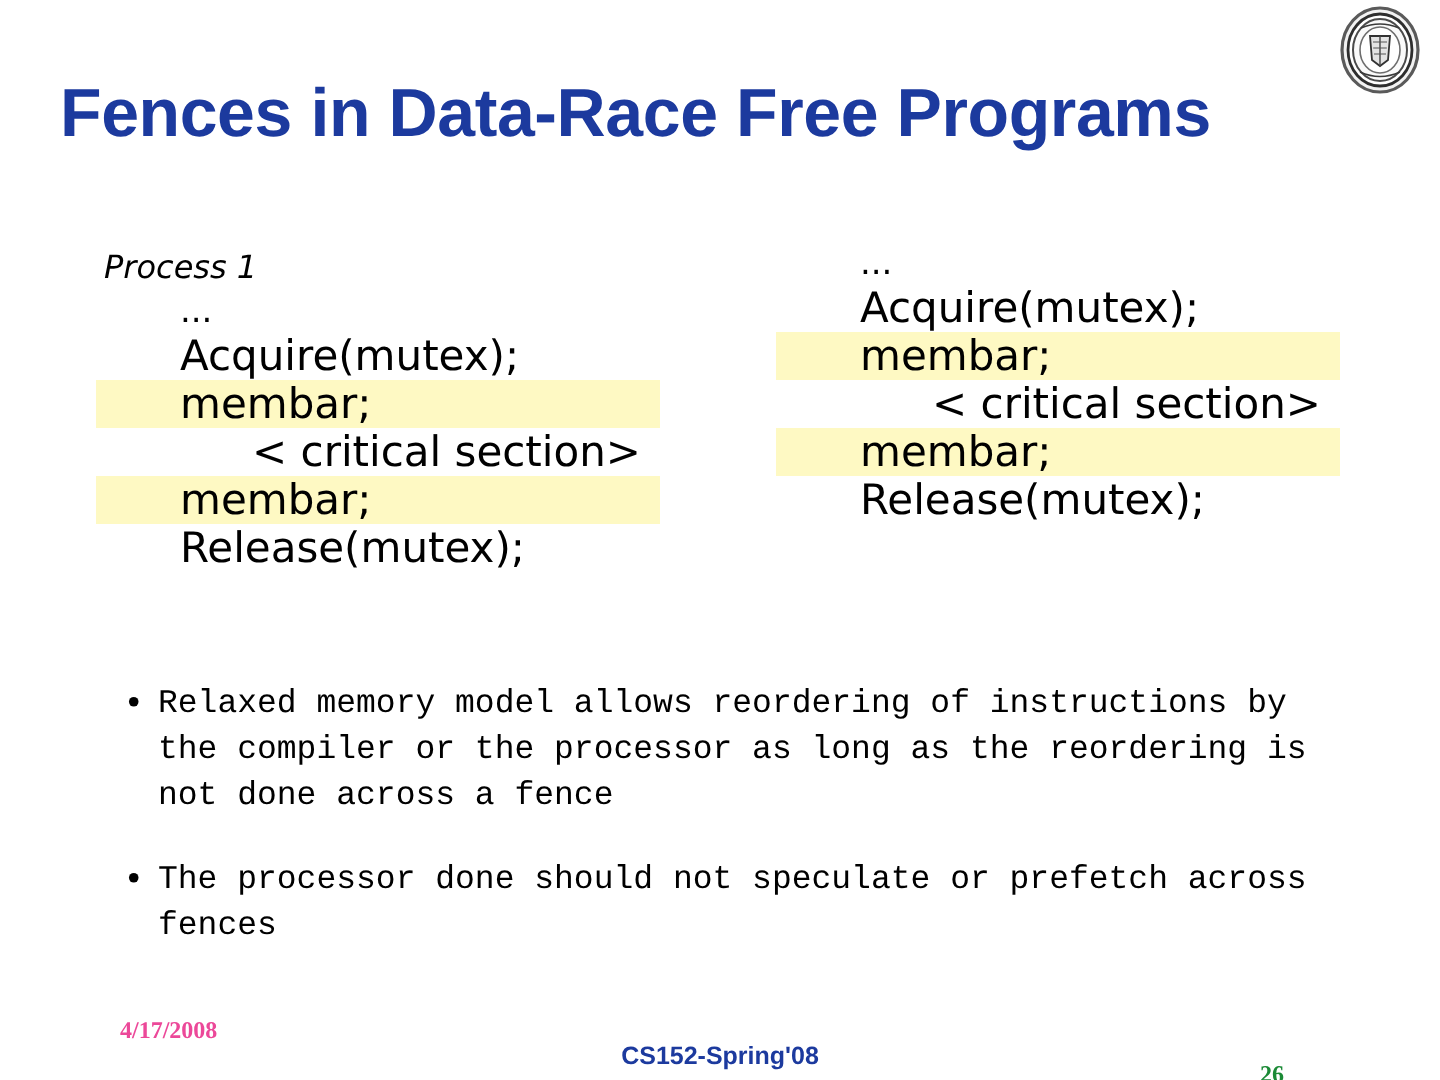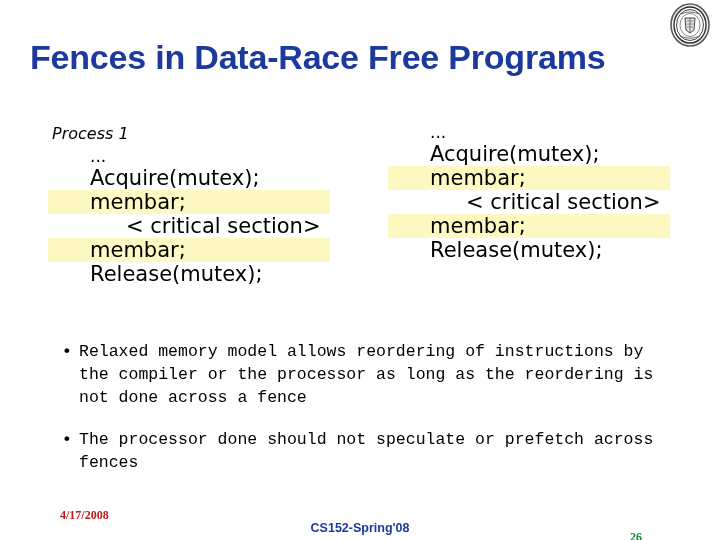--- a/index.html
+++ b/index.html
@@ -111,21 +111,21 @@
   .bullet .btext { display: block; font-family: Liberation Mono, monospace; }
 
   
   .footer-date {
     position: absolute;
     left: 60px;
     top: 508px;
     font-family: "Liberation Serif", serif;
     font-size: 12px;
     font-weight: bold;
-    color: #b91c1c;
+    color: #ec4899;
   }
   .footer-center {
     position: absolute;
     left: 0;
     top: 521px;
     width: 720px;
     text-align: center;
     font-family: "Liberation Sans", sans-serif;
     font-size: 12.5px;
     font-weight: bold;

